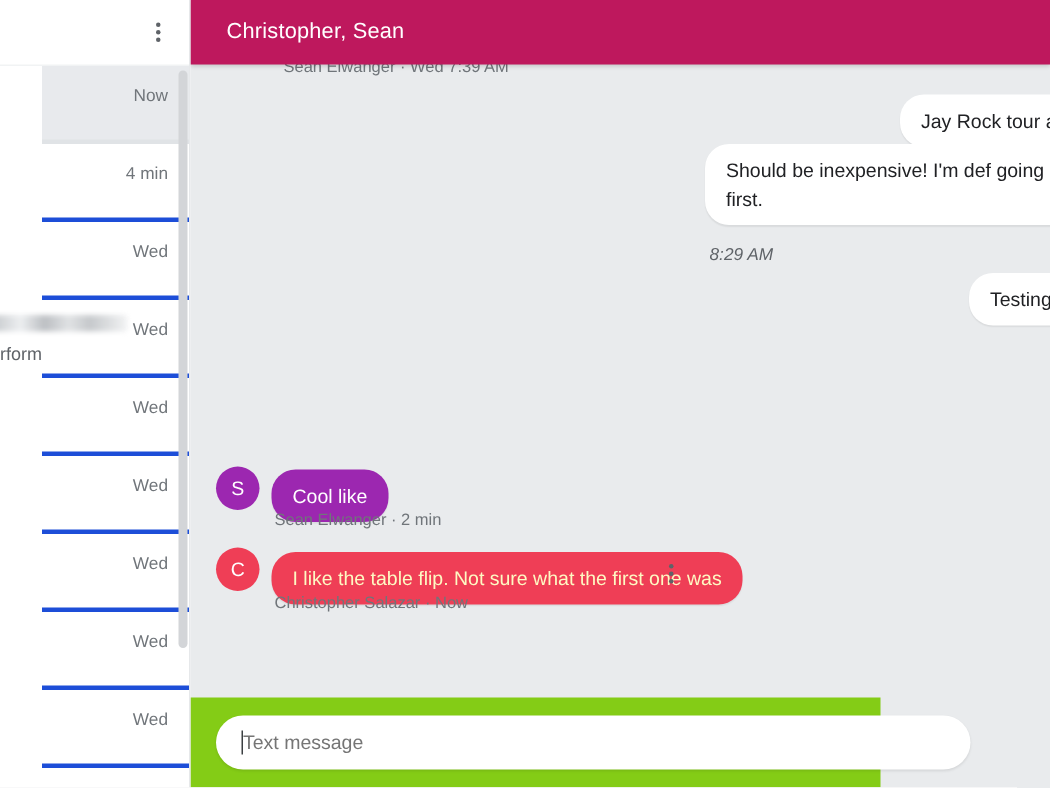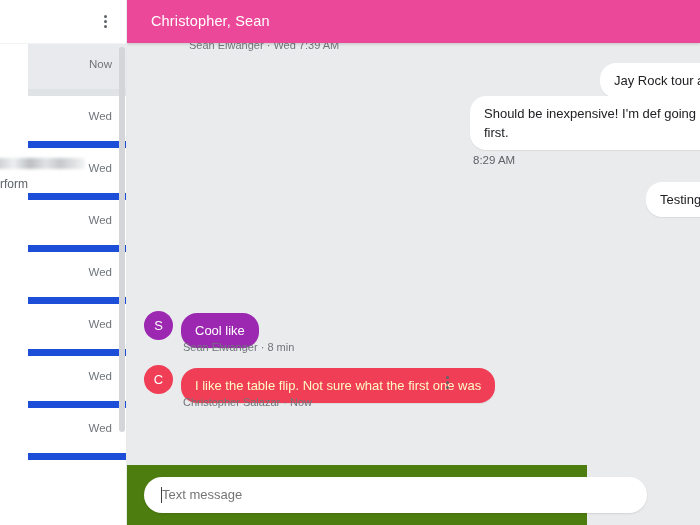--- a/index.html
+++ b/index.html
@@ -63,21 +63,21 @@
   .convo-list {
     position: relative;
     height: 482px;
   }
   .convo {
     position: relative;
     height: 52px;
     padding: 7px 10px 0 0;
     box-sizing: border-box;
     background: #ffffff;
-    border-bottom: 7px solid #1d4ed8;
+    border-bottom: 3px solid #1d4ed8;
     cursor: pointer;
     margin-left: 28px;
   }
   .convo.selected {
     background: #e8eaed;
     border-bottom-color: #e0e3e6;
   }
   .convo .time {
     position: absolute;
     right: 14px;
@@ -133,21 +133,21 @@
     height: 525px;
     background: #e9ebed;
     overflow: hidden;
   }
   .topbar {
     position: absolute;
     left: 0;
     top: 0;
     width: 573px;
     height: 43px;
-    background: #ec4899;
+    background: #be185d;
     z-index: 30;
     box-shadow: 0 1px 3px rgba(0,0,0,.18);
   }
   .topbar .title {
     position: absolute;
     left: 24px;
     top: 13px;
     color: #ffffff;
     font-size: 14.5px;
     letter-spacing: .15px;
@@ -222,21 +222,21 @@
     background: #5f6368;
   }
 
   
   .composer {
     position: absolute;
     left: 0;
     bottom: 0;
     width: 460px;
     height: 60px;
-    background: #4d7c0f;
+    background: #84cc16;
   }
   .compose-box {
     position: absolute;
     left: 17px;
     top: 12px;
     right: -60px;
     height: 36px;
     background: #ffffff;
     border-radius: 18px;
     box-shadow: 0 1px 2px rgba(0,0,0,.10);
@@ -279,20 +279,23 @@
           <i></i>
       </div>
     </div>
 
     <div class="convo-list">
 
       <div class="convo selected" style="height:52px;">
         <span class="time">Now</span>
       </div>
 
+      <div class="convo" style="height:52px;">
+        <span class="time">4 min</span>
+      </div>
 
       <div class="convo" style="height:52px;">
         <span class="time">Wed</span>
       </div>
 
       <div class="convo" style="height:52px;">
         <div class="redacted"></div>
         <span class="time">Wed</span>
         <span class="snippet">you perform</span>
       </div>
@@ -327,27 +330,27 @@
   <div class="pane">
 
     <div class="thread">
 
       <div class="caption" style="left:62px; top:39px;">Sean Elwanger · Wed 7:39 AM</div>
 
       <div class="bubble white" style="left:473px; top:63px;">Jay Rock tour ann</div>
 
       <div class="bubble white wrapped" style="left:343px; top:96px; width:420px;"><span>Should be inexpensive! I'm def going if either o</span><br><span>first.</span></div>
 
-      <div class="stamp" style="left:346px; top:154px;">8:29 AM</div>
+      <div class="stamp" style="left:346px; top:164px;font-style:italic;">8:29 AM</div>
 
       <div class="bubble white" style="left:519px; top:182px;">Testing s</div>
 
       <div class="avatar purple" style="left:17px; top:311px;">S</div>
       <div class="bubble purple" style="left:54px; top:313px;">Cool like</div>
-      <div class="caption" style="left:56px; top:341px;">Sean Elwanger · 8 min</div>
+      <div class="caption" style="left:56px; top:341px;">Sean Elwanger · 2 min</div>
 
       <div class="avatar red" style="left:17px; top:365px;">C</div>
       <div class="bubble red" style="left:54px; top:368px;">I like the table flip. Not sure what the first one was</div>
       <div class="msg-kebab" style="left:311px; top:371px;">
         <i></i>
           <i></i>
           <i></i>
       </div>
       <div class="caption" style="left:56px; top:396px;">Christopher Salazar · Now</div>
 

